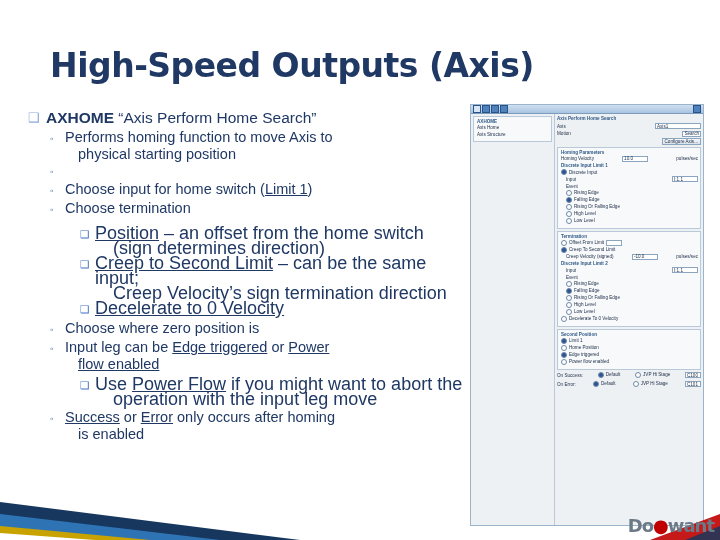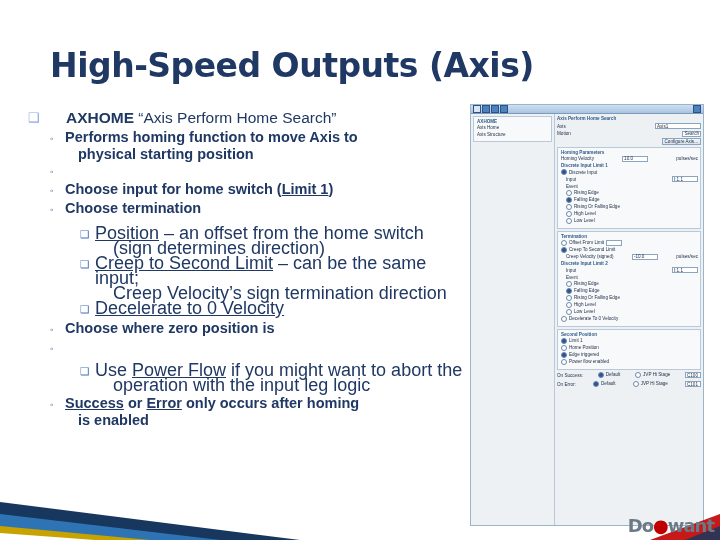--- a/index.html
+++ b/index.html
@@ -22,26 +22,26 @@
     font-family:"DejaVu Sans", sans-serif;
   }
 
   
   .body-col{position:absolute;left:28px;top:108px;width:440px;color:#1f3864;}
 
   .lvl1{display:flex;align-items:flex-start;margin-bottom:1px;}
   .lvl1 .bullet{
      color:#8ea9db;font-size:13px;line-height:20px;margin-right:8px;width:10px;flex:none;
   }
-  .lvl1 .txt{font-size:15.5px;line-height:19px;margin-left:20px;}
+  .lvl1 .txt{font-size:15.5px;line-height:19px;}
   .lvl1 .kw{font-weight:bold;color:#1f3864;}
 
   .lvl2{display:flex;align-items:flex-start;margin-left:22px;}
   .lvl2 .bullet{color:#2e5395;font-size:10px;line-height:19px;margin-right:6px;width:9px;flex:none;}
-  .lvl2 .txt{font-size:14.5px;line-height:16.5px;font-weight:bold;}
+  .lvl2 .txt{font-size:14.5px;line-height:16.5px;}
 
   .lvl3{display:flex;align-items:flex-start;margin-left:52px;}
   .lvl3 .bullet{color:#4472c4;font-size:10.5px;line-height:17px;margin-right:5px;width:10px;flex:none;}
   .lvl3 .txt{font-size:18px;line-height:15px;}
 
   .u{text-decoration:underline;}
 
   
   .shot{
     position:absolute;left:470px;top:104px;width:232px;height:420px;
@@ -136,28 +136,30 @@
     <span class="txt"><span class="u">Decelerate to 0 Velocity</span></span>
   </div>
 
   <div class="lvl2" style="margin-top:2px;">
     <span class="bullet">◦</span>
     <span class="txt">Choose where zero position is</span>
   </div>
 
   <div class="lvl2">
     <span class="bullet">◦</span>
+    <span class="txt">Input leg can be <span class="u">Edge triggered</span> or <span class="u">Power</span><br>
+      <span style="margin-left:13px;display:inline-block;"><span class="u">flow enabled</span></span></span>
   </div>
 
   <div style="height:5px;"></div>
 
   <div class="lvl3">
     <span class="bullet">❑</span>
     <span class="txt">Use <span class="u">Power Flow</span> if you might want to abort the<br>
-      <span style="margin-left:18px;display:inline-block;">operation with the input leg logic</span></span>
+      <span style="margin-left:18px;display:inline-block;">operation with the input leg move</span></span>
   </div>
 
   <div class="lvl2" style="margin-top:2px;">
     <span class="bullet">◦</span>
     <span class="txt"><span class="u">Success</span> or <span class="u">Error</span> only occurs after homing<br>
       <span style="margin-left:13px;display:inline-block;">is enabled</span></span>
   </div>
 
 </div>
 

